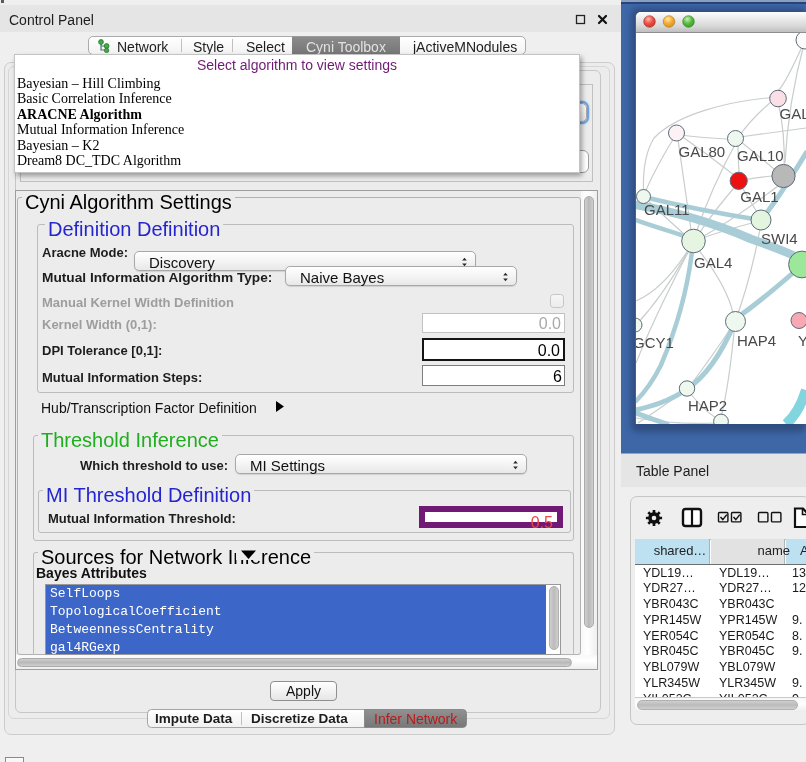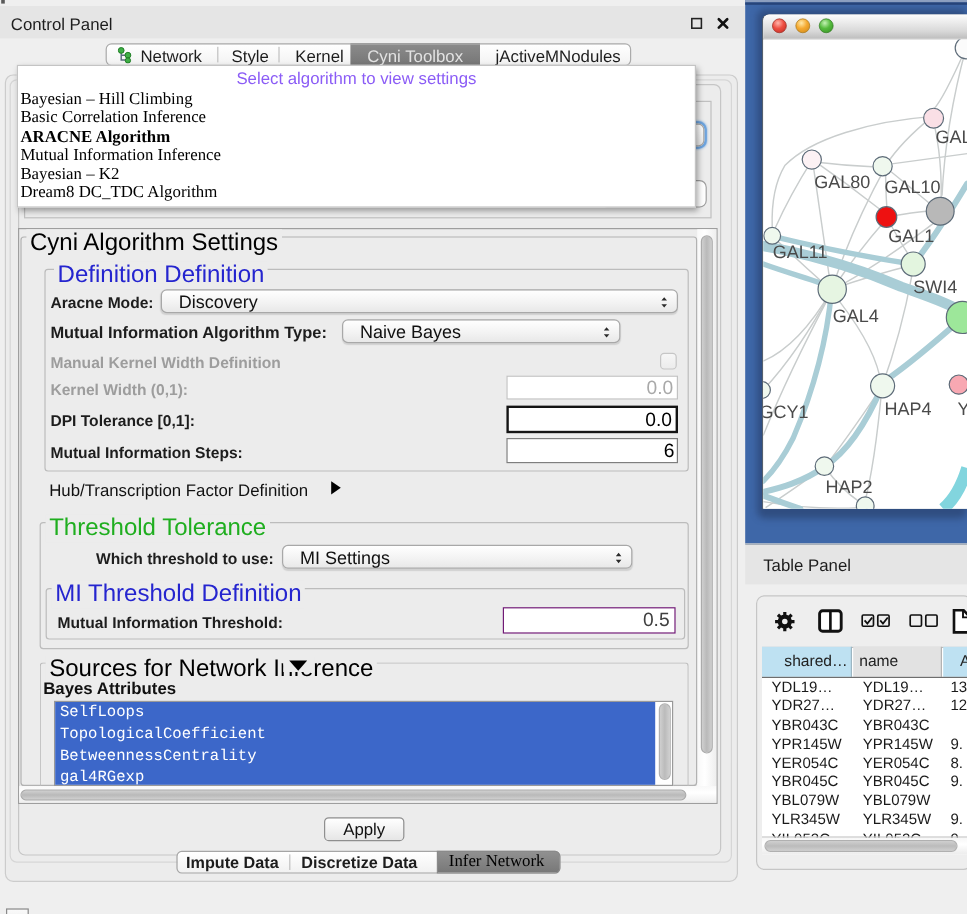--- a/index.html
+++ b/index.html
@@ -37,21 +37,21 @@
 <div class="abs" style="left:181px;top:39px;width:1px;height:13px;background:#c0c0c0;"></div>
 <div class="abs" style="left:232px;top:39px;width:1px;height:13px;background:#c0c0c0;"></div>
 <svg class="abs" style="left:98px;top:39px;" width="12" height="14" viewBox="0 0 12 14">
   <path d="M3 4 L3 11 L8 11 M3 7 L8 7" stroke="#5a6b7d" stroke-width="1.2" fill="none"></path>
   <circle cx="3" cy="3" r="2.4" fill="#3faf46" stroke="#1c7a22" stroke-width="0.8"></circle>
   <circle cx="8.6" cy="7" r="2.4" fill="#3faf46" stroke="#1c7a22" stroke-width="0.8"></circle>
   <circle cx="8.6" cy="11.4" r="2.2" fill="#3faf46" stroke="#1c7a22" stroke-width="0.8"></circle>
 </svg>
 <div class="abs" style="left:117px;top:38.5px;font-size:14px;color:#1d1d1d;">Network</div>
 <div class="abs" style="left:193px;top:38.5px;font-size:14px;color:#1d1d1d;">Style</div>
-<div class="abs" style="left:246px;top:38.5px;font-size:14px;color:#1d1d1d;">Kernel</div>
+<div class="abs" style="left:246px;top:38.5px;font-size:14px;color:#1d1d1d;">Select</div>
 <div class="abs" style="left:306px;top:38.5px;font-size:14px;color:#e2e2e2;">Cyni Toolbox</div>
 <div class="abs" style="left:413px;top:38.5px;font-size:14px;color:#1d1d1d;">jActiveMNodules</div>
 
 <div class="abs" style="left:4px;top:62px;width:611px;height:673px;background:#ececec;border:1px solid #cccccc;border-radius:7px;"></div>
 <div class="abs" style="left:8px;top:66px;width:602px;height:653px;background:#ececec;border:1px solid #d6d6d6;border-radius:6px;"></div>
 <div class="abs" style="left:15px;top:70px;width:586px;height:643px;background:#ececec;border:1px solid #c6c6c6;border-radius:6px;"></div>
 
 <div class="abs" style="left:20px;top:84px;width:573px;height:98px;border:1px solid #c0c0c0;background:#ececec;"></div>
 
 <div class="abs" style="left:500px;top:101px;width:89px;height:23px;border:2px solid #6da3dd;border-radius:7px;box-shadow:0 0 2px #6da3dd;background:#f4f4f4;"></div>
@@ -70,21 +70,21 @@
 <div class="abs" style="left:16px;top:655px;width:581px;height:14px;background:linear-gradient(#f8f8f8,#ffffff 40%,#eeeeee);"></div>
 <div class="abs" style="left:17px;top:657.5px;width:555px;height:9px;border-radius:4.5px;background:linear-gradient(#cfcfcf,#b9b9b9 50%,#cfcfcf);border:1px solid #ababab;"></div>
 
 <div class="grp" style="left:17px;top:197px;width:564px;height:458px;border-color:#b2b2b2;"></div>
 <div class="grptitle" style="left:22px;top:190.5px;">Cyni Algorithm Settings</div>
 
 <div class="grp" style="left:37px;top:224px;width:537px;height:169px;"></div>
 <div class="grptitle" style="left:45px;top:217.5px;color:#2525cf;">Definition Definition</div>
 
 <div class="abs blbl" style="left:42px;top:245px;">Aracne Mode:</div>
-<div class="combo" style="left:134px;top:241px;width:431px;height:20px;">
+<div class="combo" style="left:134px;top:251px;width:342px;height:20px;">
   <span class="ct">Discovery</span>
   <svg class="carr" style="top:3px;" width="9" height="14" viewBox="0 0 9 14">
       <path d="M1.5 5 L4.5 1.5 L7.5 5 Z M1.5 9 L4.5 12.5 L7.5 9 Z" fill="#2b2b2b"></path>
     </svg>
 </div>
 
 <div class="abs blbl" style="left:42px;top:270px;font-size:13.7px;">Mutual Information Algorithm Type:</div>
 <div class="combo" style="left:285px;top:266px;width:232px;height:20px;">
   <span class="ct">Naive Bayes</span>
   <svg class="carr" style="top:3px;" width="9" height="14" viewBox="0 0 9 14">
@@ -103,35 +103,35 @@
 
 <div class="abs blbl" style="left:42px;top:370px;">Mutual Information Steps:</div>
 <div class="fld" style="left:422px;top:365px;width:143px;height:21px;border:1px solid #7e7e7e;color:#000;padding:2px 2px 0 0;">6</div>
 
 <div class="abs" style="left:41px;top:400px;font-size:14px;color:#111;">Hub/Transcription Factor Definition</div>
 <svg class="abs" style="left:274px;top:400px;" width="12" height="13" viewBox="0 0 12 13">
     <path d="M2 1 L10 6.5 L2 12 Z" fill="#000"></path>
   </svg>
 
 <div class="grp" style="left:33px;top:435px;width:541px;height:106px;"></div>
-<div class="grptitle" style="left:38px;top:428.5px;color:#1fae1f;">Threshold Tolerance</div>
+<div class="grptitle" style="left:38px;top:428.5px;color:#1fae1f;">Threshold Inference</div>
 
 <div class="abs blbl" style="left:80px;top:458px;">Which threshold to use:</div>
 <div class="combo" style="left:235px;top:454px;width:292px;height:20px;">
   <span class="ct">MI Settings</span>
   <svg class="carr" style="top:3px;" width="9" height="14" viewBox="0 0 9 14">
       <path d="M1.5 5 L4.5 1.5 L7.5 5 Z M1.5 9 L4.5 12.5 L7.5 9 Z" fill="#2b2b2b"></path>
     </svg>
 </div>
 
 <div class="grp" style="left:38px;top:490px;width:533px;height:43px;"></div>
 <div class="grptitle" style="left:43px;top:483.5px;color:#2525cf;">MI Threshold Definition</div>
 
 <div class="abs blbl" style="left:48px;top:511px;">Mutual Information Threshold:</div>
-<div class="fld" style="left:419px;top:506px;width:144px;height:22px;border:1px solid #701a75;color:#404040;padding:2px 4px 0 0;">0.5</div>
+<div class="fld" style="left:419px;top:506px;width:144px;height:22px;border:6px solid #701a75;color:#ef4444;padding:2px 4px 0 0;">0.5</div>
 
 <div class="grp" style="left:33px;top:552px;width:541px;height:103px;border-bottom:none;border-bottom-left-radius:0;border-bottom-right-radius:0;"></div>
 <div class="grptitle" style="left:38px;top:545.5px;">Sources for Network Inference</div>
 <div class="abs" style="left:236px;top:547px;width:26px;height:13px;background:#ececec;"></div>
 <svg class="abs" style="left:240px;top:548px;" width="17" height="13" viewBox="0 0 17 13">
     <path d="M1 2.5 L16 2.5 L8.5 11 Z" fill="#000"></path>
   </svg>
 
 <div class="abs" style="left:36px;top:565px;font-size:14px;font-weight:bold;color:#111;">Bayes Attributes</div>
 
@@ -140,21 +140,21 @@
 <div class="abs" style="left:50px;top:584.5px;font-size:13px;color:#fff;line-height:18.2px;font-family:Liberation Mono, monospace;">SelfLoops<br>TopologicalCoefficient<br>BetweennessCentrality<br>gal4RGexp</div>
 <div class="abs" style="left:548.5px;top:586px;width:10px;height:64px;border-radius:5px;background:linear-gradient(90deg,#cfcfcf,#bbbbbb 50%,#cfcfcf);border:1px solid #b0b0b0;"></div>
 
 <div class="abs" style="left:270px;top:681px;width:67px;height:20px;border:1px solid #8f8f8f;border-radius:4px;background:linear-gradient(#ffffff,#f0f0f0 60%,#e6e6e6);text-align:center;font-size:14px;color:#111;padding-top:1px;">Apply</div>
 
 <div class="abs" style="left:147px;top:709px;width:320px;height:19px;background:linear-gradient(#ffffff,#f1f1f1);border:1px solid #a5a5a5;border-radius:4.5px;"></div>
 <div class="abs" style="left:364px;top:709px;width:103px;height:19px;background:linear-gradient(#909090,#787878);border:1px solid #8a8a8a;border-radius:0 4.5px 4.5px 0;"></div>
 <div class="abs" style="left:241px;top:712px;width:1px;height:13px;background:#c0c0c0;"></div>
 <div class="abs" style="left:155px;top:711px;font-size:13.5px;font-weight:bold;color:#1d1d1d;">Impute Data</div>
 <div class="abs" style="left:251px;top:711px;font-size:13.5px;font-weight:bold;color:#1d1d1d;">Discretize Data</div>
-<div class="abs" style="left:374px;top:711px;font-size:14px;color:#000000;font-family:Liberation Serif, serif;">Infer Network</div>
+<div class="abs" style="left:374px;top:711px;font-size:14px;color:#b91c1c;">Infer Network</div>
 
 <div class="abs" style="left:5px;top:757px;width:19px;height:18px;border:1.5px solid #8a8a8a;background:linear-gradient(#fafafa,#e8e8e8);"></div>
 
 <div class="abs" style="left:621px;top:0;width:185px;height:453px;background:#3e67a8;"></div>
 <div class="abs" style="left:621px;top:0;width:185px;height:2px;background:#8c9fc0;"></div>
 <div class="abs" style="left:621px;top:2px;width:185px;height:2px;background:#27457a;"></div>
 
 <div class="abs" style="left:631px;top:8px;width:175px;height:424px;background:rgba(20,30,55,0.35);border-radius:6px;filter:blur(3px);"></div>
 
 <div class="abs" style="left:636px;top:12px;width:170px;height:412px;background:#fff;border-radius:5px 0 0 0;box-shadow:-1px 0 0 #55606e;"></div>
@@ -292,25 +292,25 @@
   <path d="M162.5 3.5 L162.5 9.5 L168 9.5" fill="none" stroke="#111" stroke-width="1.6"></path>
 </svg>
 
 <div class="abs" style="left:634.5px;top:539px;width:172px;height:173px;background:#fff;border-top:1px solid #bdbdbd;"></div>
 
 <div class="abs" style="left:634.5px;top:539px;width:75.5px;height:25px;background:#bee1f2;border-right:1px solid #9db6c2;"></div>
 <div class="abs" style="left:711px;top:539px;width:74px;height:25px;background:#e2e2e2;border-right:1px solid #b3b3b3;"></div>
 <div class="abs" style="left:786px;top:539px;width:20px;height:25px;background:#bee1f2;"></div>
 <div class="abs" style="left:634.5px;top:564px;width:172px;height:1px;background:#6e6e6e;"></div>
 <div class="abs" style="left:642px;top:543px;width:76px;text-align:center;font-size:13px;color:#222;">shared…</div>
-<div class="abs" style="left:716px;top:543px;width:74px;text-align:left;font-size:13px;color:#222;">name</div>
+<div class="abs" style="left:716px;top:543px;width:74px;text-align:right;font-size:13px;color:#222;">name</div>
 <div class="abs" style="left:800px;top:543px;font-size:13px;color:#222;">A</div>
 
 <div class="abs" style="left:643px;top:565.5px;font-size:12.5px;color:#1a1a1a;line-height:15.8px;">YDL19…<br>YDR27…<br>YBR043C<br>YPR145W<br>YER054C<br>YBR045C<br>YBL079W<br>YLR345W<br>YIL052C</div>
 <div class="abs" style="left:719px;top:565.5px;font-size:12.5px;color:#1a1a1a;line-height:15.8px;">YDL19…<br>YDR27…<br>YBR043C<br>YPR145W<br>YER054C<br>YBR045C<br>YBL079W<br>YLR345W<br>YIL052C</div>
 <div class="abs" style="left:792px;top:565.5px;font-size:12.5px;color:#1a1a1a;line-height:15.8px;">13<br>12<br><br>9.<br>8.<br>9.<br><br>9.<br>9</div>
 
 <div class="abs" style="left:634.5px;top:697px;width:172px;height:15px;background:linear-gradient(#f6f6f6,#ffffff 40%,#ececec);border-top:1px solid #c9c9c9;"></div>
 <div class="abs" style="left:636.5px;top:699.5px;width:161px;height:10px;border-radius:5px;background:linear-gradient(#cfcfcf,#bbbbbb 50%,#cfcfcf);border:1px solid #b0b0b0;"></div>
 
 <div class="abs" style="left:14px;top:54px;width:566px;height:119px;background:#fff;border:1px solid #c4c4c4;box-shadow:2px 3px 5px rgba(0,0,0,0.35);"></div>
-<div class="abs" style="left:14px;top:57px;width:566px;text-align:center;font-size:14px;color:#8b5cf6;">Select algorithm to view settings</div>
+<div class="abs" style="left:14px;top:57px;width:566px;text-align:center;font-size:14px;color:#701a75;">Select algorithm to view settings</div>
 <div class="abs" style="left:17px;top:75.5px;font-size:14px;color:#000;line-height:15.5px;font-family:Liberation Serif, serif;">Bayesian – Hill Climbing<br>Basic Correlation Inference<br><b>ARACNE Algorithm</b><br>Mutual Information Inference<br>Bayesian – K2<br>Dream8 DC_TDC Algorithm</div>
 
 </body></html>

